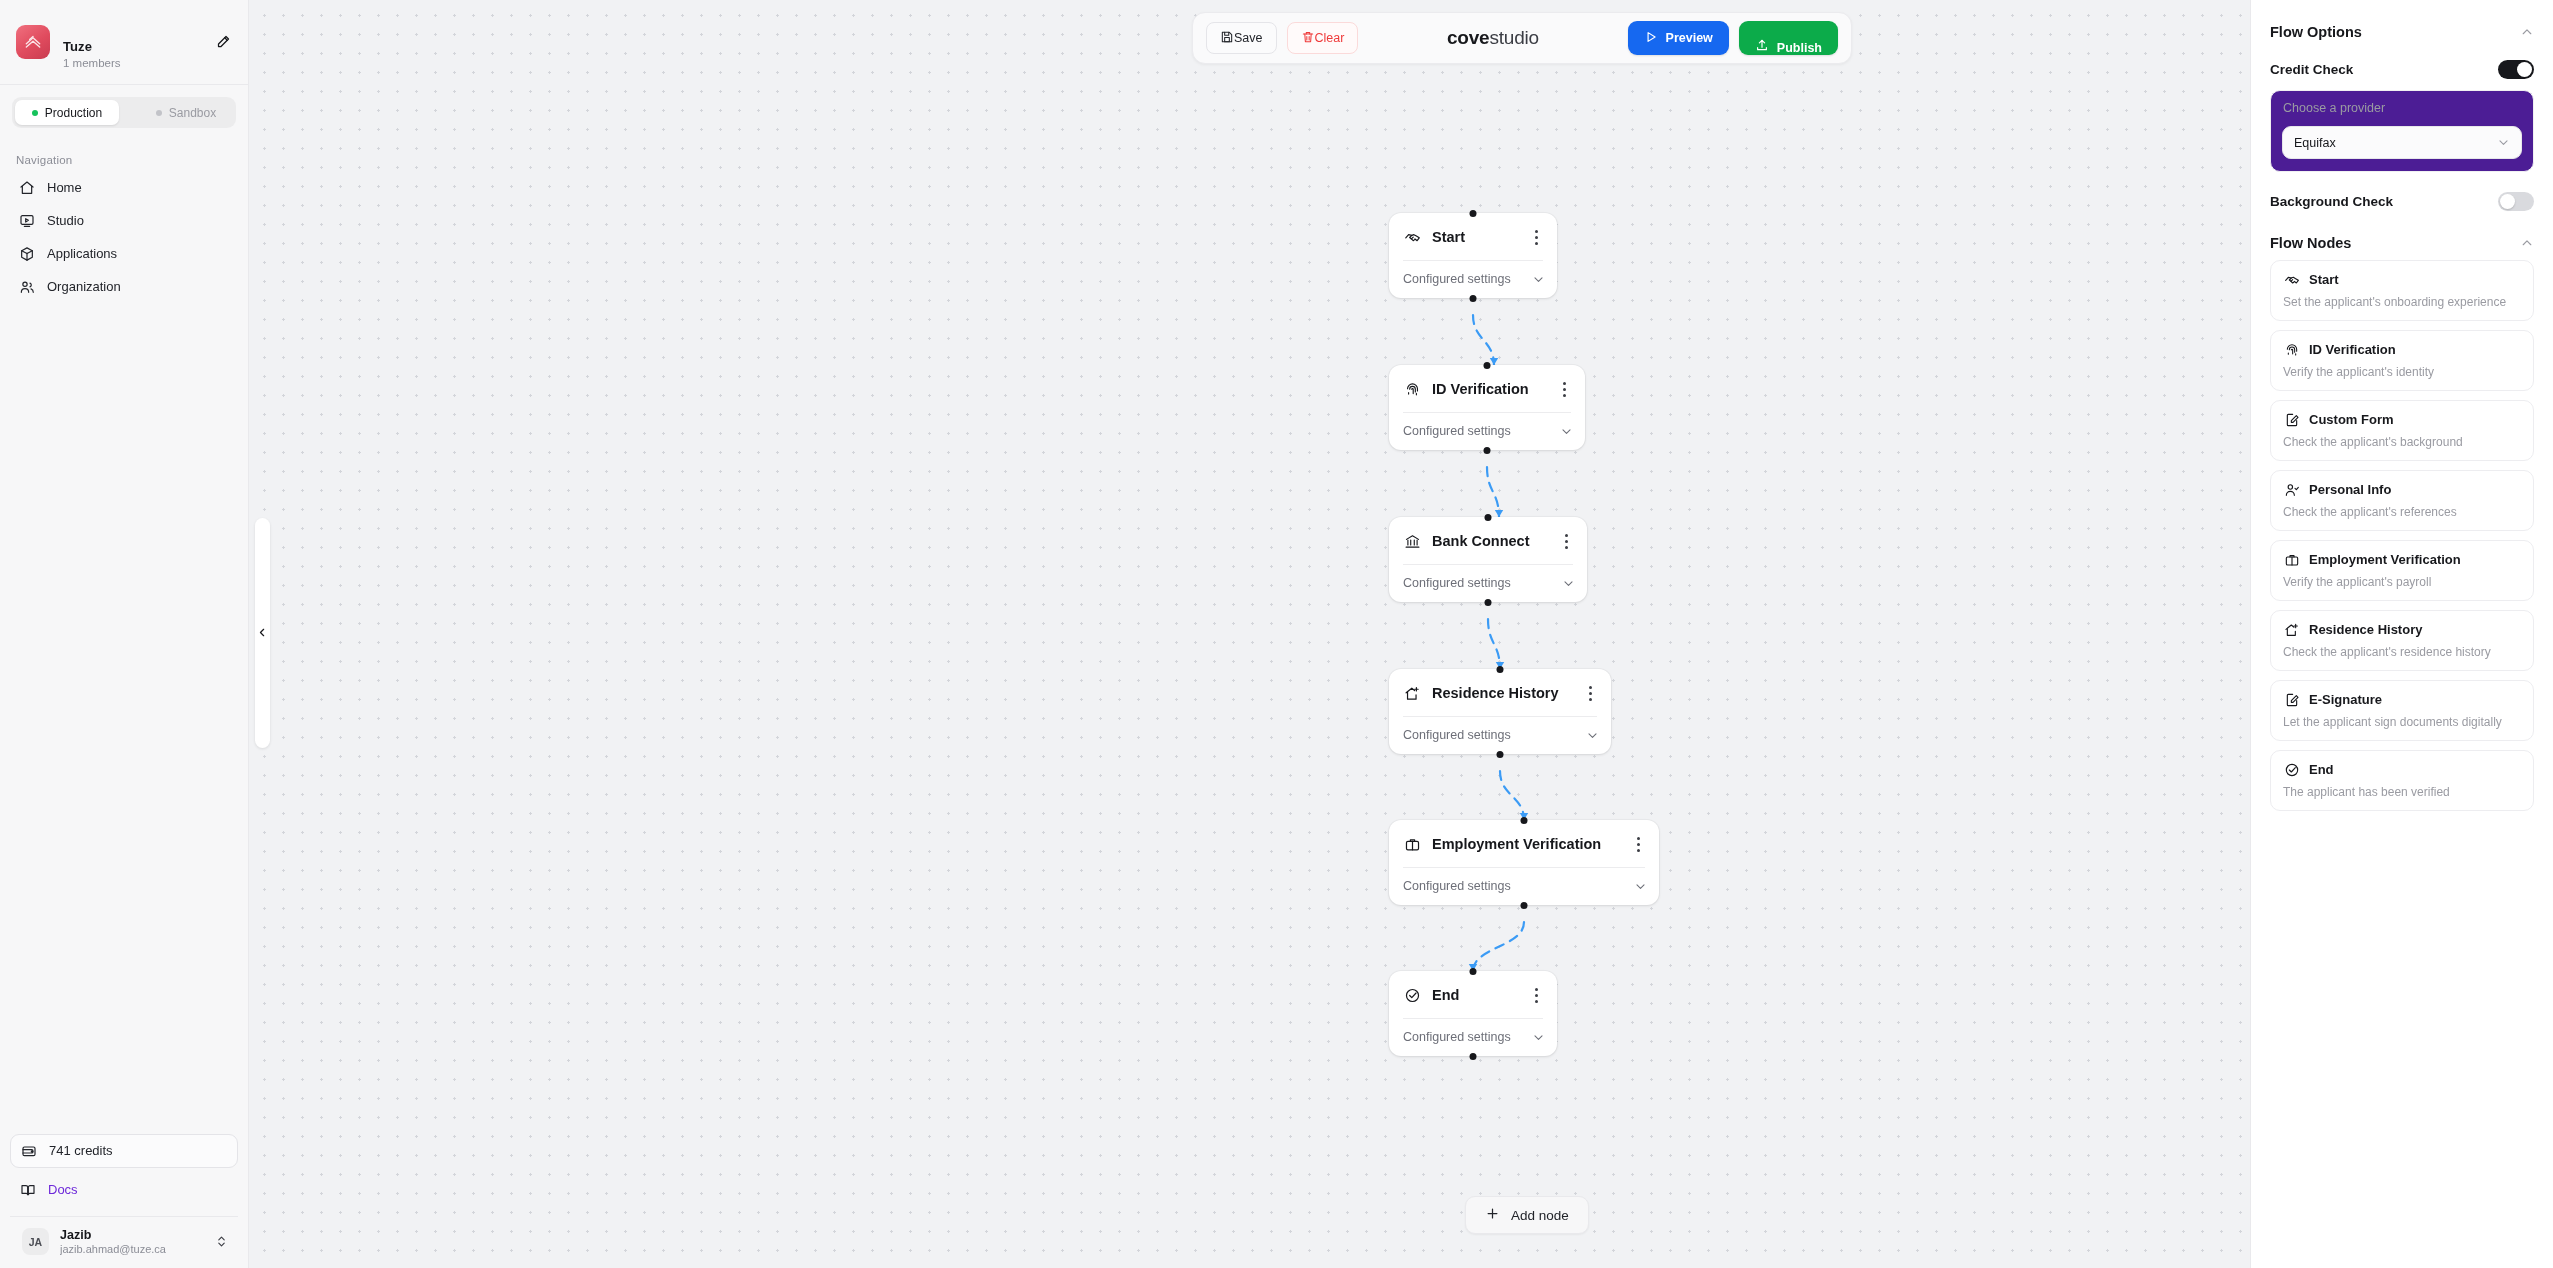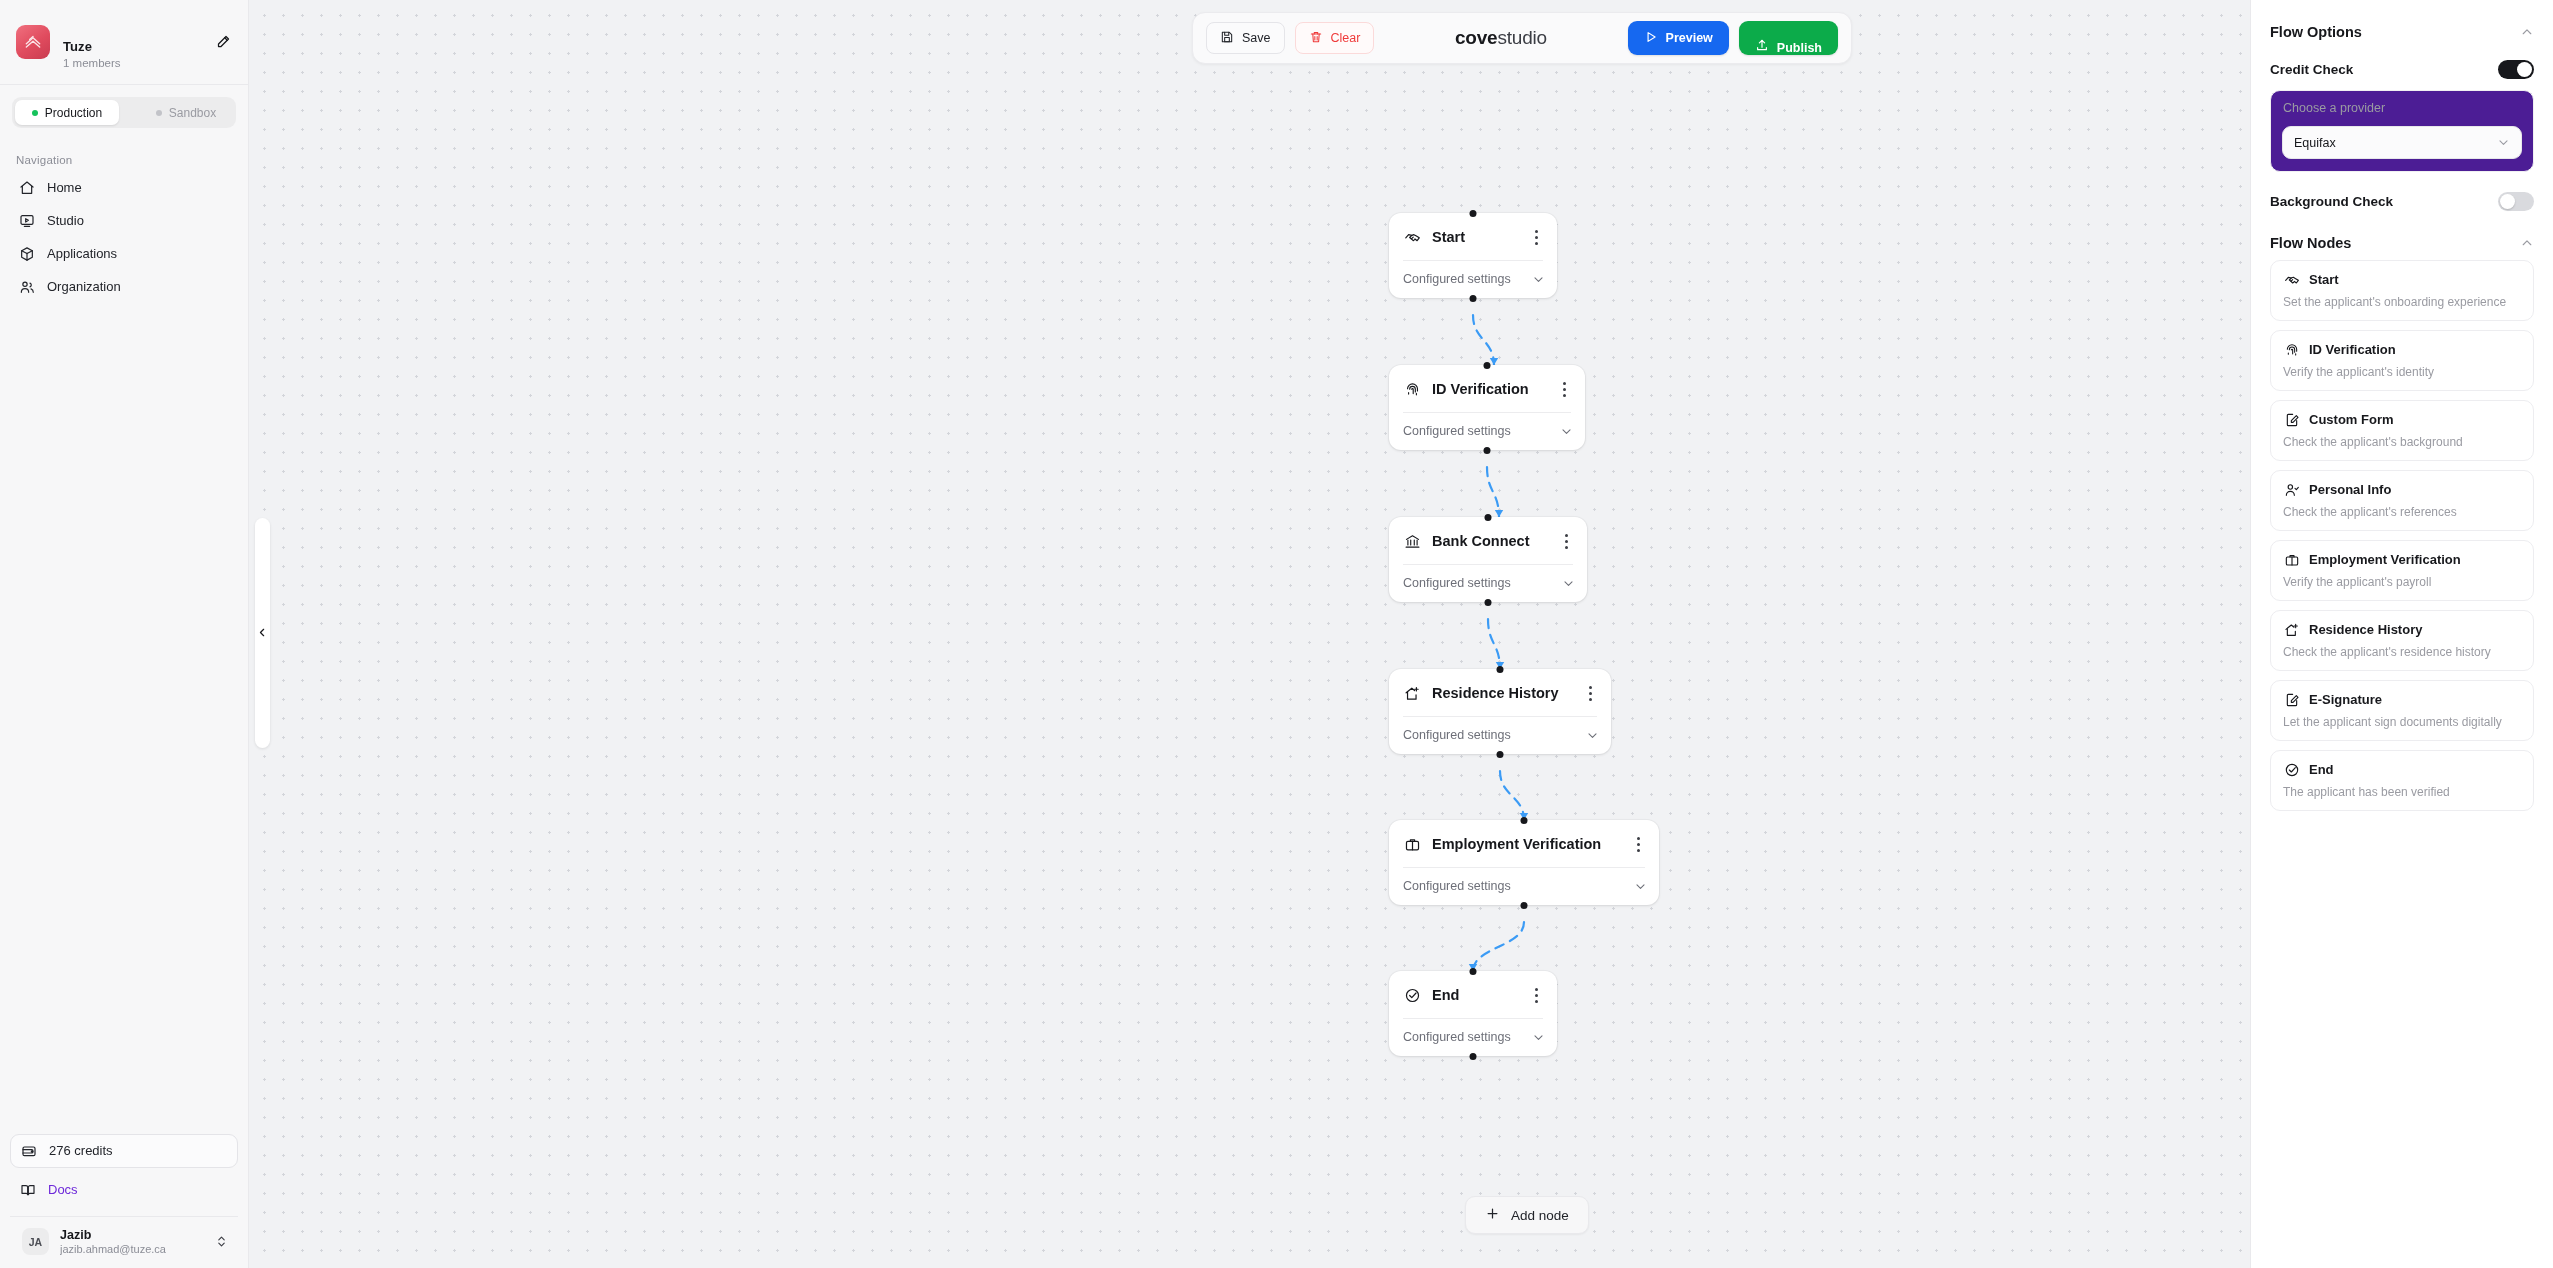--- a/index.html
+++ b/index.html
@@ -117,21 +117,21 @@
   .toolbar {
     position: absolute; left: 943px; top: 12px;
     width: 660px; height: 52px;
     background: #fafafb; border: 1px solid #ebebee; border-radius: 13px;
     box-shadow: 0 1px 3px rgba(16,17,20,.05);
     display: flex; align-items: center; padding: 0 13px;
     z-index: 5;
   }
   .tb-left { display:flex; align-items:center; gap: 10px; }
   .tb-btn {
-    display:flex; align-items:center; gap: 8px;
+    display:flex; align-items:center; 
     height: 32px; padding: 0 13px; border-radius: 8px;
     font-size: 12.5px; cursor: pointer; white-space: nowrap;
   }
   .tb-save { background:#fbfbfc; border:1px solid #e5e5e9; color:#22242a; }
   .tb-clear { background:#fffafa; border:1px solid #fbdada; color:#ef3a3a; }
   .tb-center { flex:1 1 auto; display:flex; align-items:center; justify-content:center; }
   .brand { font-size: 19px; letter-spacing:-.2px; color:#17181c;}
   .brand b { font-weight: 800; }
   .brand span { font-weight: 400; color:#3b3d44; }
   .tb-right { display:flex; align-items:center; gap: 10px; }
@@ -306,21 +306,21 @@
 
     <div class="sidebar-foot">
       <div class="credits-btn">
         <span class="nav-ico">
           <svg width="16" height="16" viewBox="0 0 24 24" fill="none" stroke="currentColor" stroke-width="1.8" stroke-linecap="round" stroke-linejoin="round">
               <rect x="3" y="6" width="18" height="13" rx="2.2"></rect>
               <path d="M3 10h13a2 2 0 012 2v1a2 2 0 01-2 2H3"></path>
               <circle cx="16.5" cy="12.6" r="1"></circle>
             </svg>
         </span>
-        <span>276 credits</span>
+        <span>741 credits</span>
       </div>
       <div class="docs-item">
         <span class="nav-ico">
           <svg width="16" height="16" viewBox="0 0 24 24" fill="none" stroke="currentColor" stroke-width="1.8" stroke-linecap="round" stroke-linejoin="round">
               <path d="M3 5.5h6a2.5 2.5 0 012.5 2.5v11A2.2 2.2 0 009.4 17H3z"></path>
               <path d="M21 5.5h-6A2.5 2.5 0 0012.5 8v11A2.2 2.2 0 0114.6 17H21z"></path>
             </svg>
         </span>
         <span>Docs</span>
       </div>

